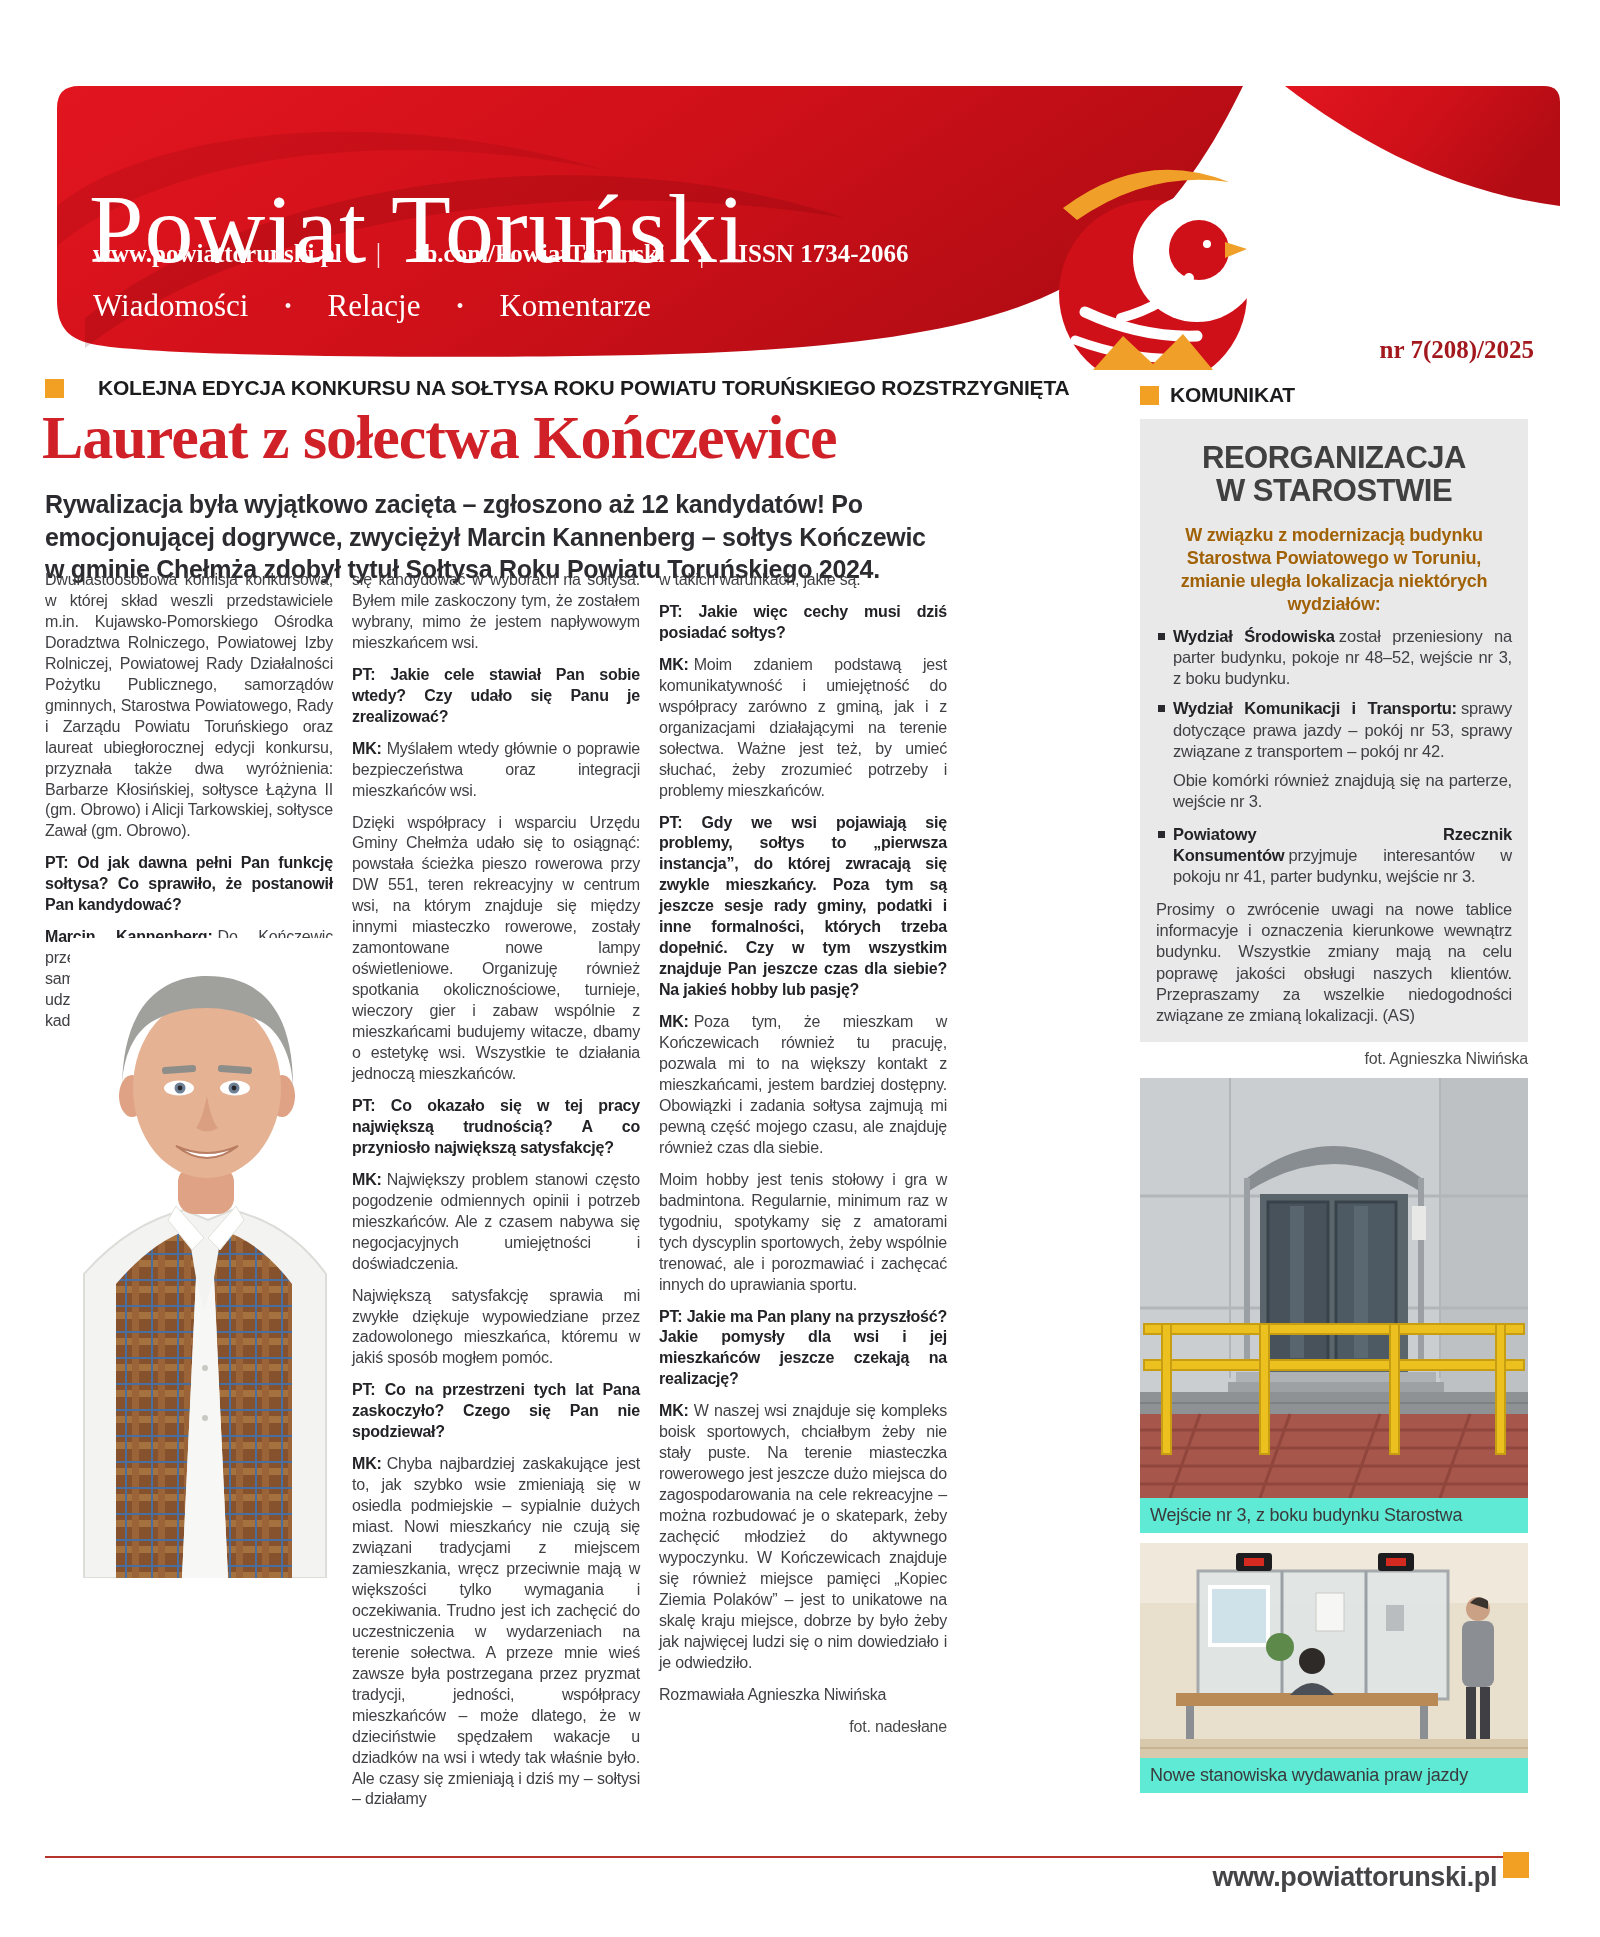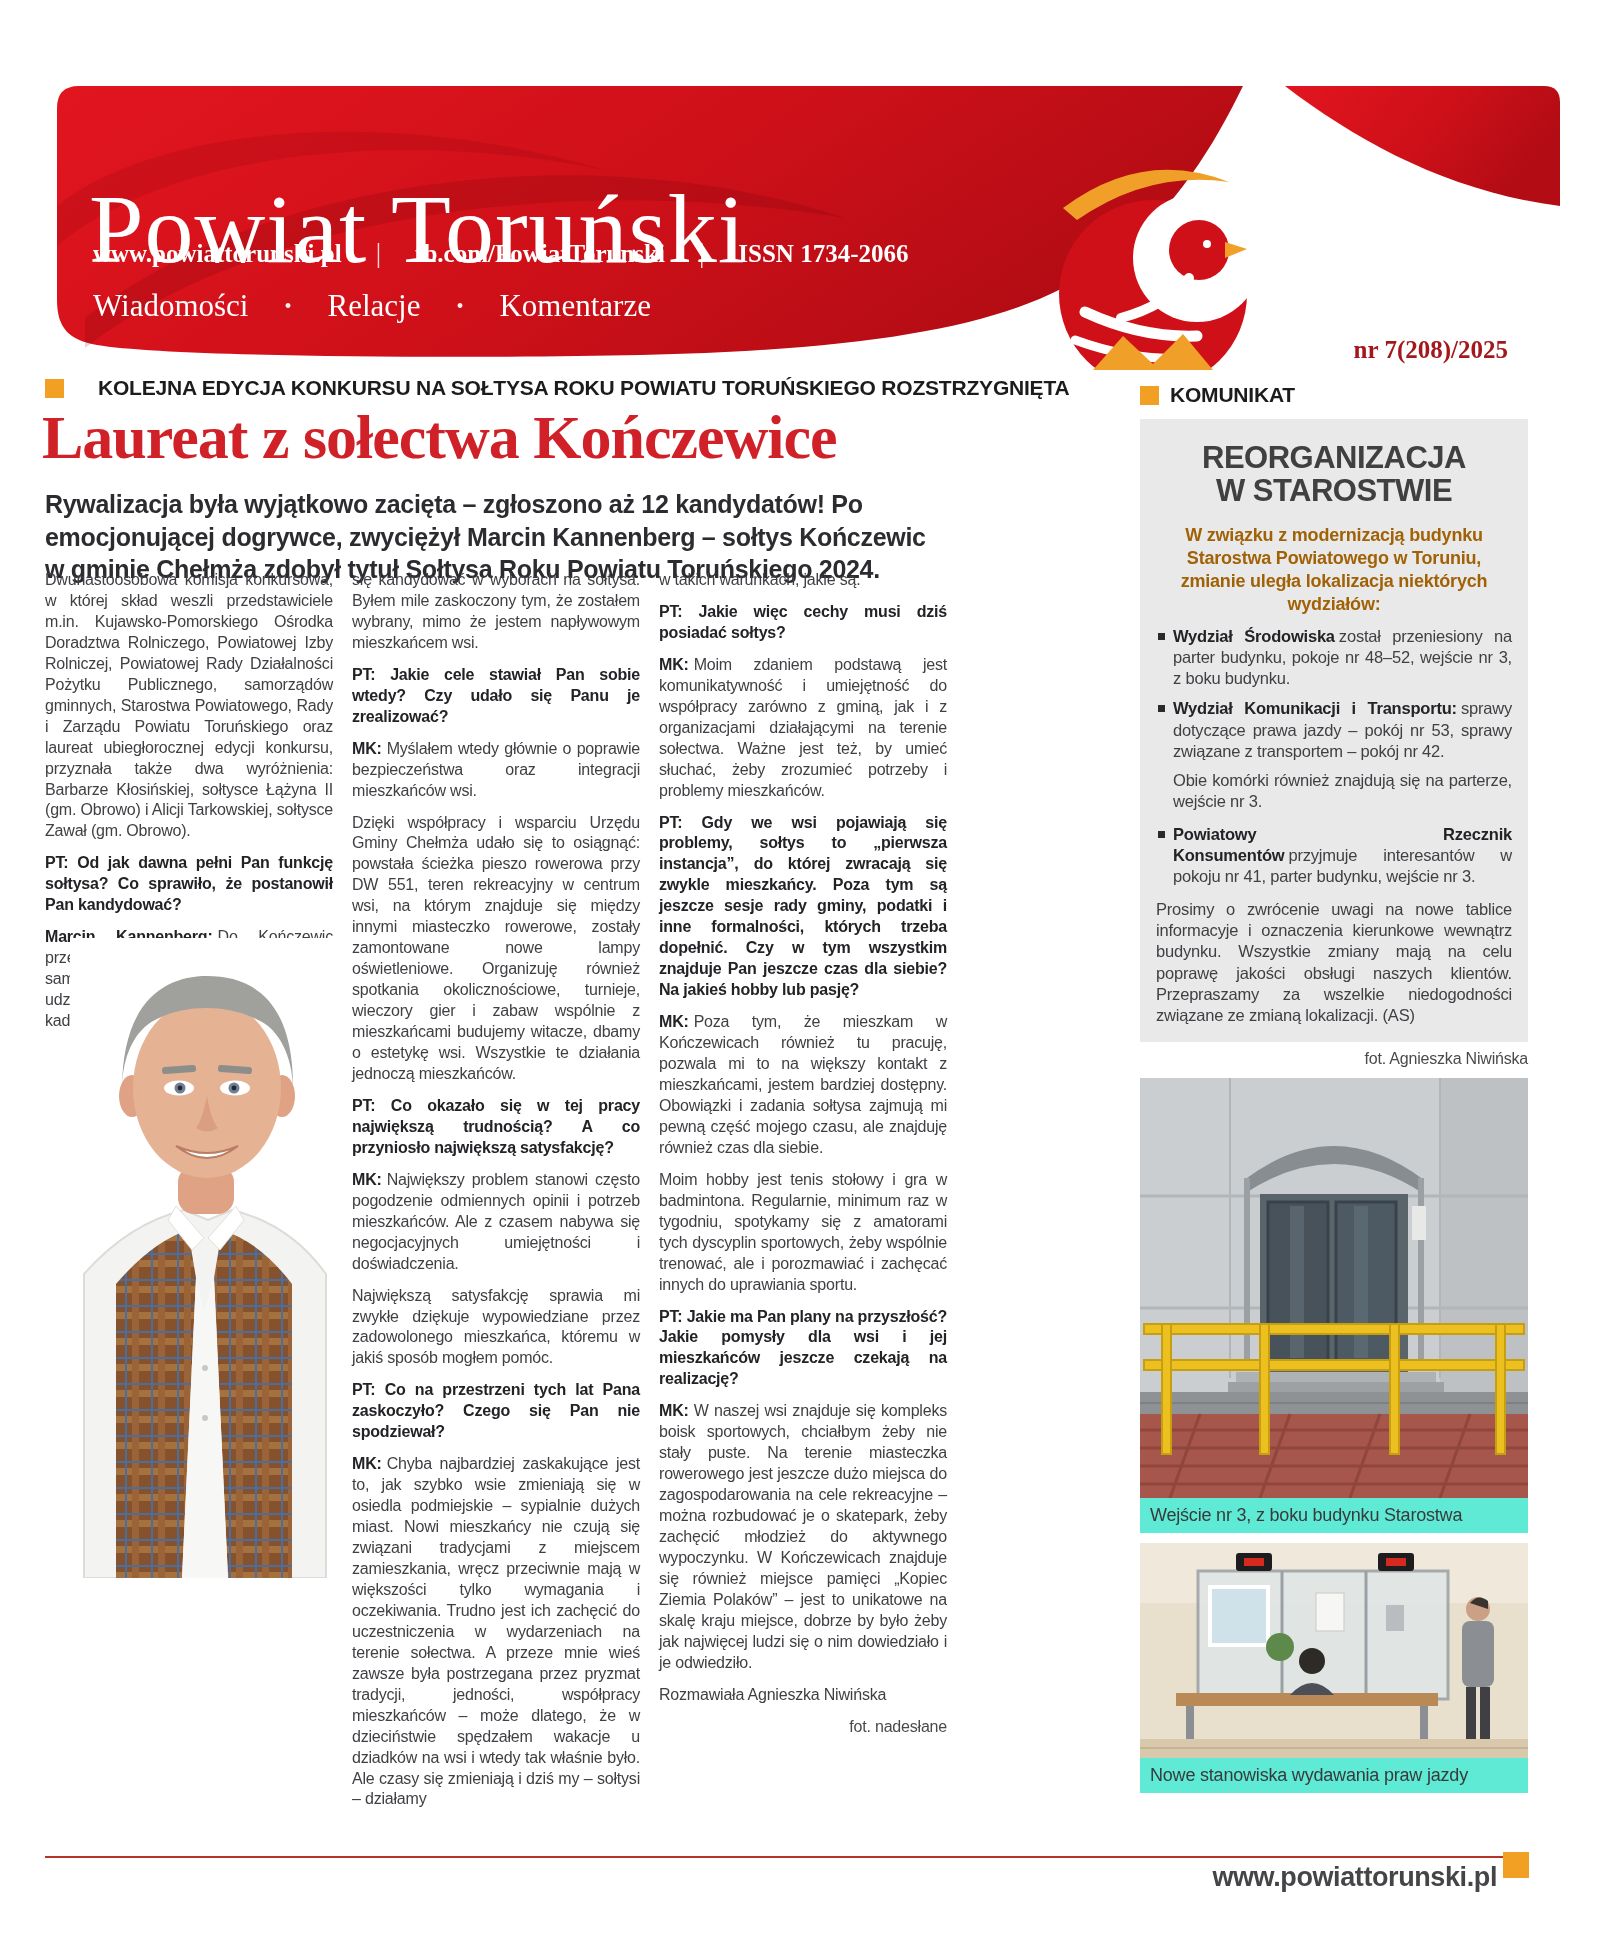--- a/index.html
+++ b/index.html
@@ -11,21 +11,21 @@
   #banner svg{position:absolute;inset:0;}
   .mast-title{position:absolute;left:44px;top:28px;color:#fff;
       font-family:"Liberation Serif",serif;font-size:98px;font-weight:400;letter-spacing:1px;line-height:1;}
   .mast-links{position:absolute;left:48px;top:152px;display:flex;align-items:center;gap:34px;
       color:#fff;font-family:"Liberation Serif",serif;font-size:25px;font-weight:700;}
   .mast-links .sep{font-weight:400;opacity:.85;font-size:27px;}
   .mast-tagline{position:absolute;left:48px;top:202px;display:flex;align-items:center;gap:36px;
       color:#fff;font-family:"Liberation Serif",serif;font-size:31px;}
   .mast-tagline .dot{font-size:20px;opacity:.95;}
 
-  .issue-no{position:absolute;right:92px;top:336px;color:#a3181d;
+  .issue-no{position:absolute;right:66px;top:336px;color:#a3181d;
       font-family:"Liberation Serif",serif;font-size:25px;font-weight:700;}
 
   
   .kicker-row{display:flex;align-items:center;gap:11px;}
   .orange-square{width:19px;height:19px;background:#f2a024;flex:0 0 auto;}
   .kicker-text{font-size:21px;font-weight:800;letter-spacing:-0.2px;color:#1c1c1e;white-space:nowrap;}
 
   #main-kicker{position:absolute;left:45px;top:376px;gap:34px;}
   .headline{position:absolute;left:42px;top:406px;width:920px;margin:0;
       font-family:"Liberation Serif",serif;font-size:62px;font-weight:700;color:#d02128;

